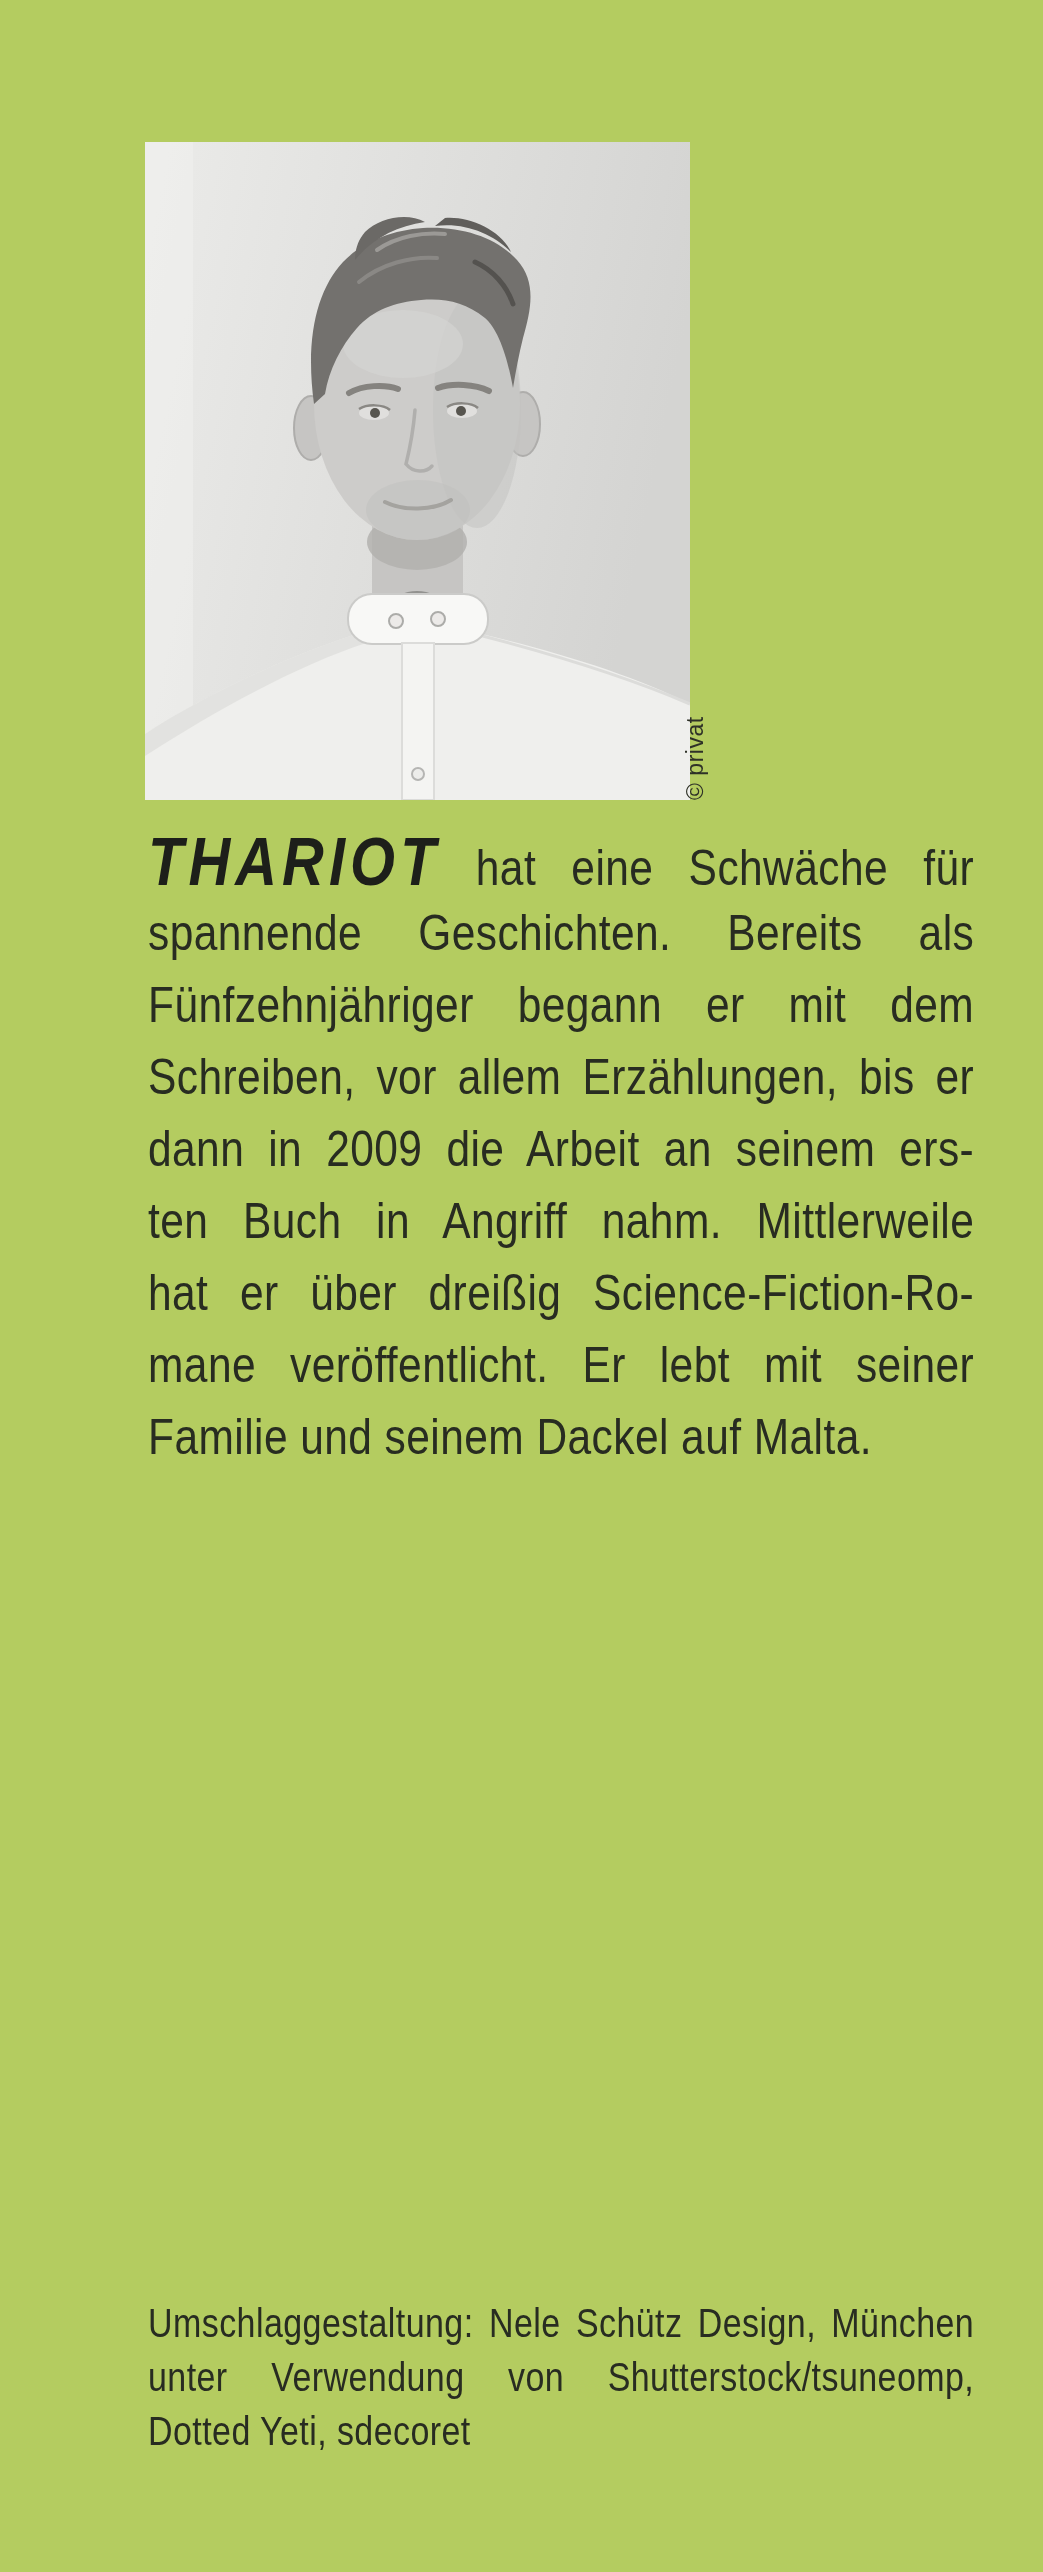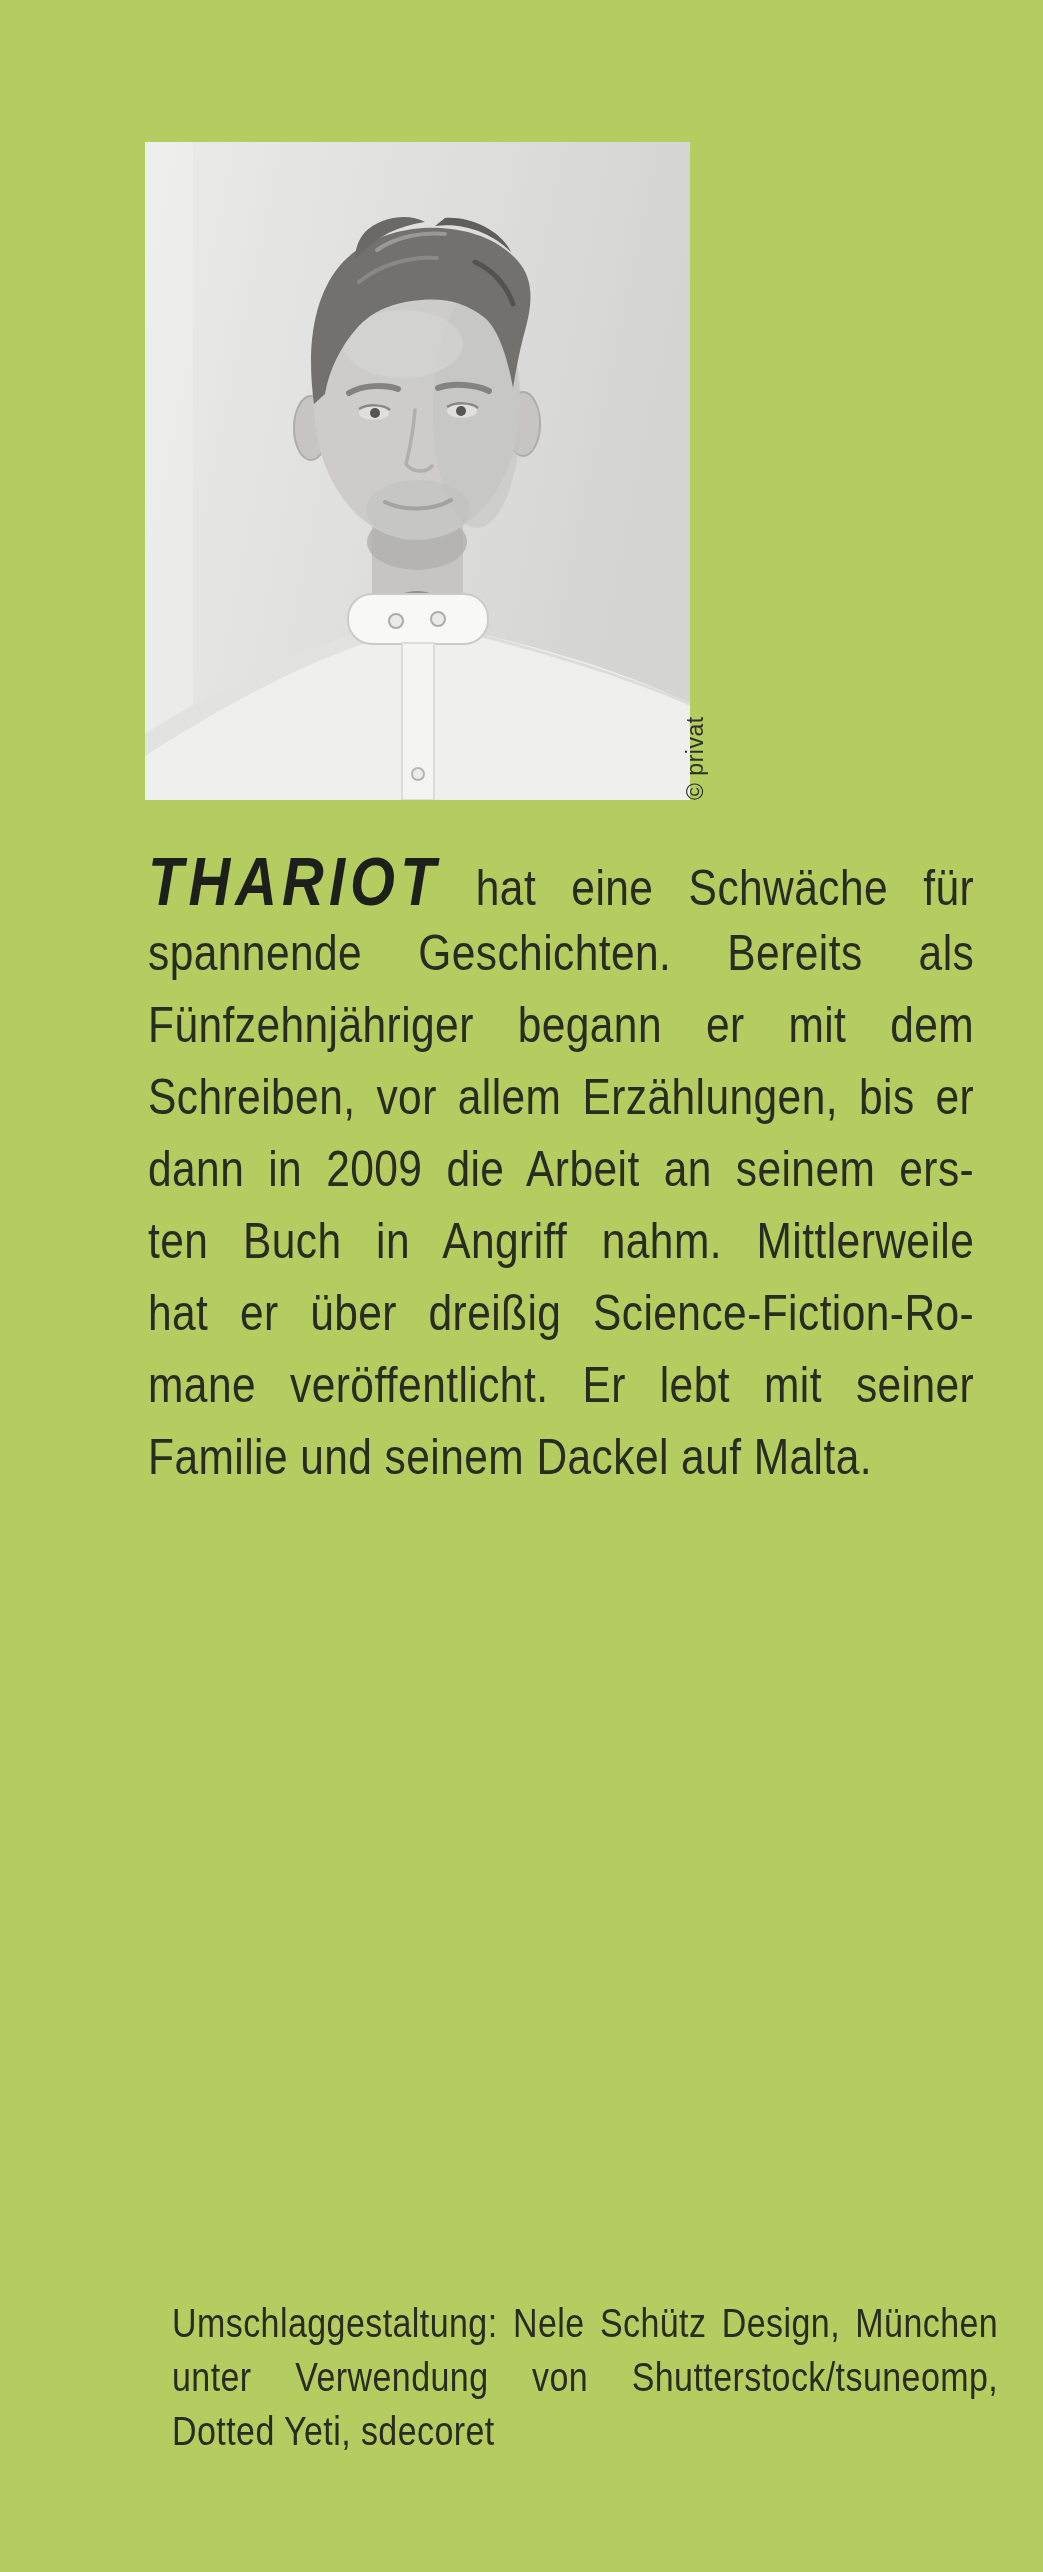--- a/index.html
+++ b/index.html
@@ -16,36 +16,36 @@
   }
   .photo svg{display:block;width:100%;height:100%;}
   .photo-credit{
     position:absolute;left:712px;top:766px;width:95px;height:34px;
     transform-origin:0 100%;
     transform:rotate(-90deg);
     font-size:23px;line-height:34px;color:#2e3127;
     letter-spacing:0.5px;white-space:nowrap;
   }
   
-  .bio{position:absolute;left:148px;top:845px;width:826px;}
+  .bio{position:absolute;left:148px;top:825px;width:826px;}
   .bio-inner{width:972px;transform:scaleX(0.85);transform-origin:0 0;}
   .bio-line{
     height:72px;
     font-size:50px;line-height:72px;
     color:#282c21;letter-spacing:0.5px;
     text-align:justify;text-align-last:justify;
   }
   .bio-line.last{text-align:left;text-align-last:left;}
   .author{
     font-weight:bold;font-style:italic;
     font-size:68px;letter-spacing:6px;
     color:#1d1f1a;
   }
   
-  .credits{position:absolute;left:148px;top:2296px;width:826px;margin-left:24px;}
+  .credits{position:absolute;left:148px;top:2296px;width:826px;}
   .credits-inner{width:972px;transform:scaleX(0.85);transform-origin:0 0;}
   .credit-line{
     height:54px;
     font-size:40px;line-height:54px;
     color:#282c21;letter-spacing:0.5px;
     text-align:justify;text-align-last:justify;
   }
   .credit-line.last{text-align:left;text-align-last:left;}
 </style>
 </head>

